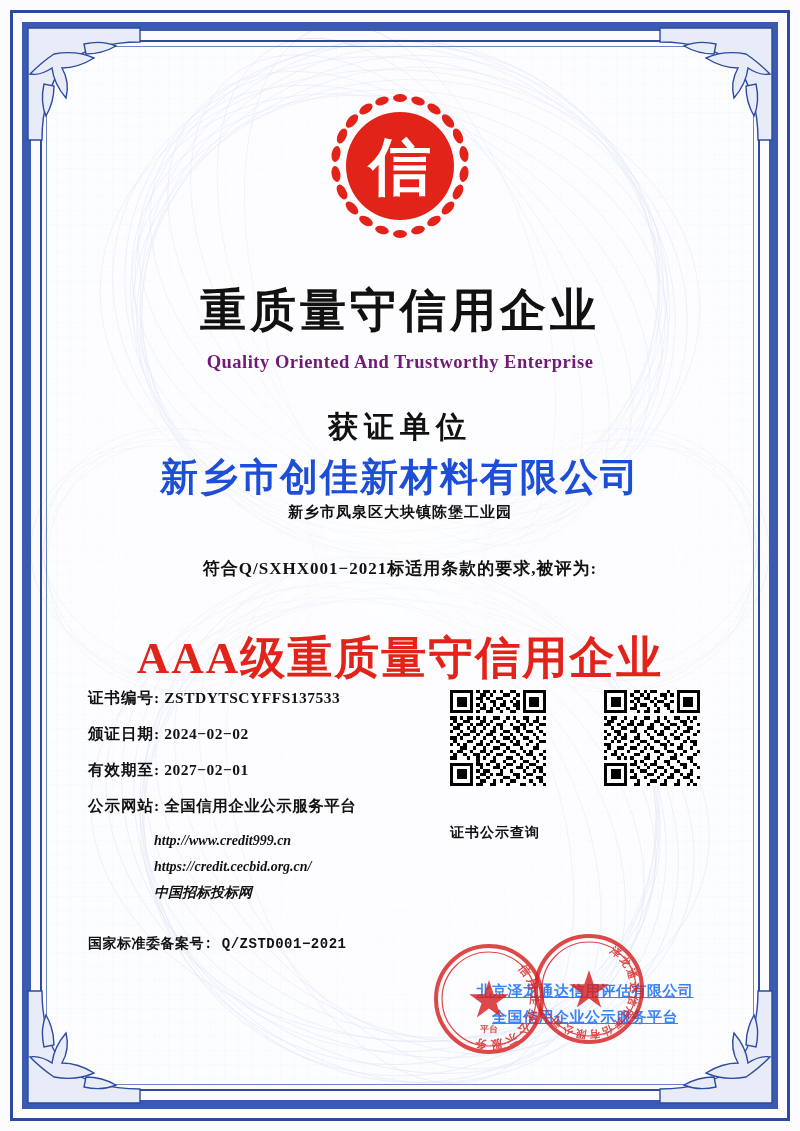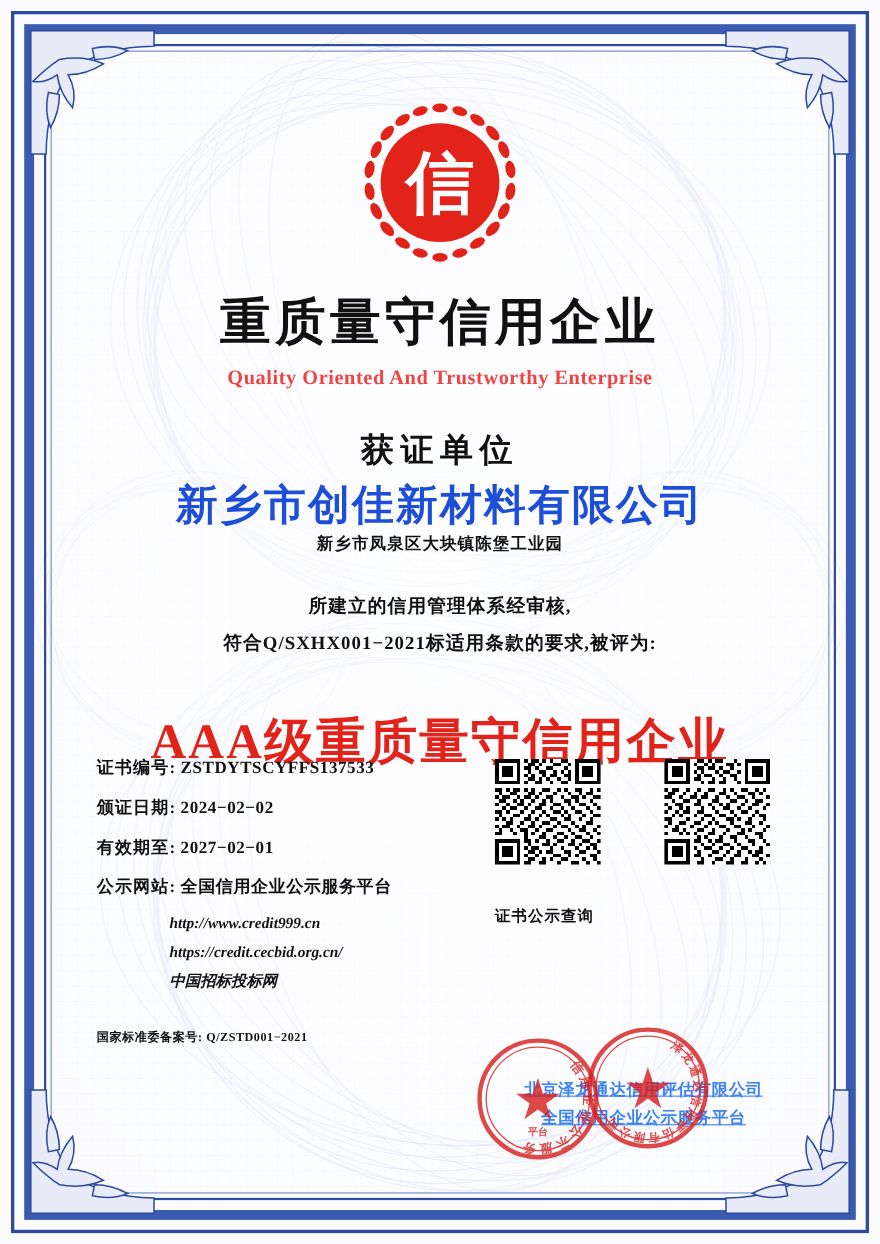--- a/index.html
+++ b/index.html
@@ -82,34 +82,34 @@
   }
 
   .emblem {
     margin: 38px auto 0;
     width: 152px;
     height: 152px;
     position: relative;
   }
 
   .title-cn {
-    margin-top: 20px;
+    margin-top: 38px;
     font-family: "Liberation Serif", serif;
     font-size: 46px;
     font-weight: bold;
     letter-spacing: 4px;
     color: #111111;
   }
   .title-en {
     margin-top: 10px;
     font-family: "Liberation Serif", serif;
     font-size: 18.5px;
     font-weight: bold;
     letter-spacing: 0.5px;
-    color: #ef4444;
+    color: #701a75;
   }
 
   .awarded-label {
     margin-top: 34px;
     font-size: 30px;
     font-weight: bold;
     letter-spacing: 6px;
     color: #111111;
   }
   .company {
@@ -171,26 +171,27 @@
     color: #111111;
     line-height: 26px;
     padding-left: 66px;
     font-style: italic;
   }
 
   .filing {
     position: absolute;
     left: 88px;
     top: 935px;
-    font-size: 11px;
+    font-size: 14px;
     font-weight: bold;
     letter-spacing: 0.5px;
     color: #111111;
     z-index: 6;
     white-space: nowrap;
+    font-family: Liberation Mono, monospace;
   }
 
   
   .qr-area {
     position: absolute;
     left: 450px;
     top: 690px;
     width: 250px;
     z-index: 6;
     text-align: left;
@@ -389,21 +390,20 @@
     </div>
 
     <div class="title-cn">重质量守信用企业</div>
     <div class="title-en">Quality Oriented And Trustworthy Enterprise</div>
 
     <div class="awarded-label">获证单位</div>
     <div class="company">新乡市创佳新材料有限公司</div>
     <div class="company-addr">新乡市凤泉区大块镇陈堡工业园</div>
 
     <div class="statement">
-      <div>所建立的信用管理体系经审核,</div>
       <div>符合Q/SXHX001−2021标适用条款的要求,被评为:</div>
     </div>
 
     <div class="grade">AAA级重质量守信用企业</div>
   </div>
 
   <div class="details">
     <div class="row">
       <span class="label">证书编号:</span>
       <span class="value">ZSTDYTSCYFFS137533</span>

